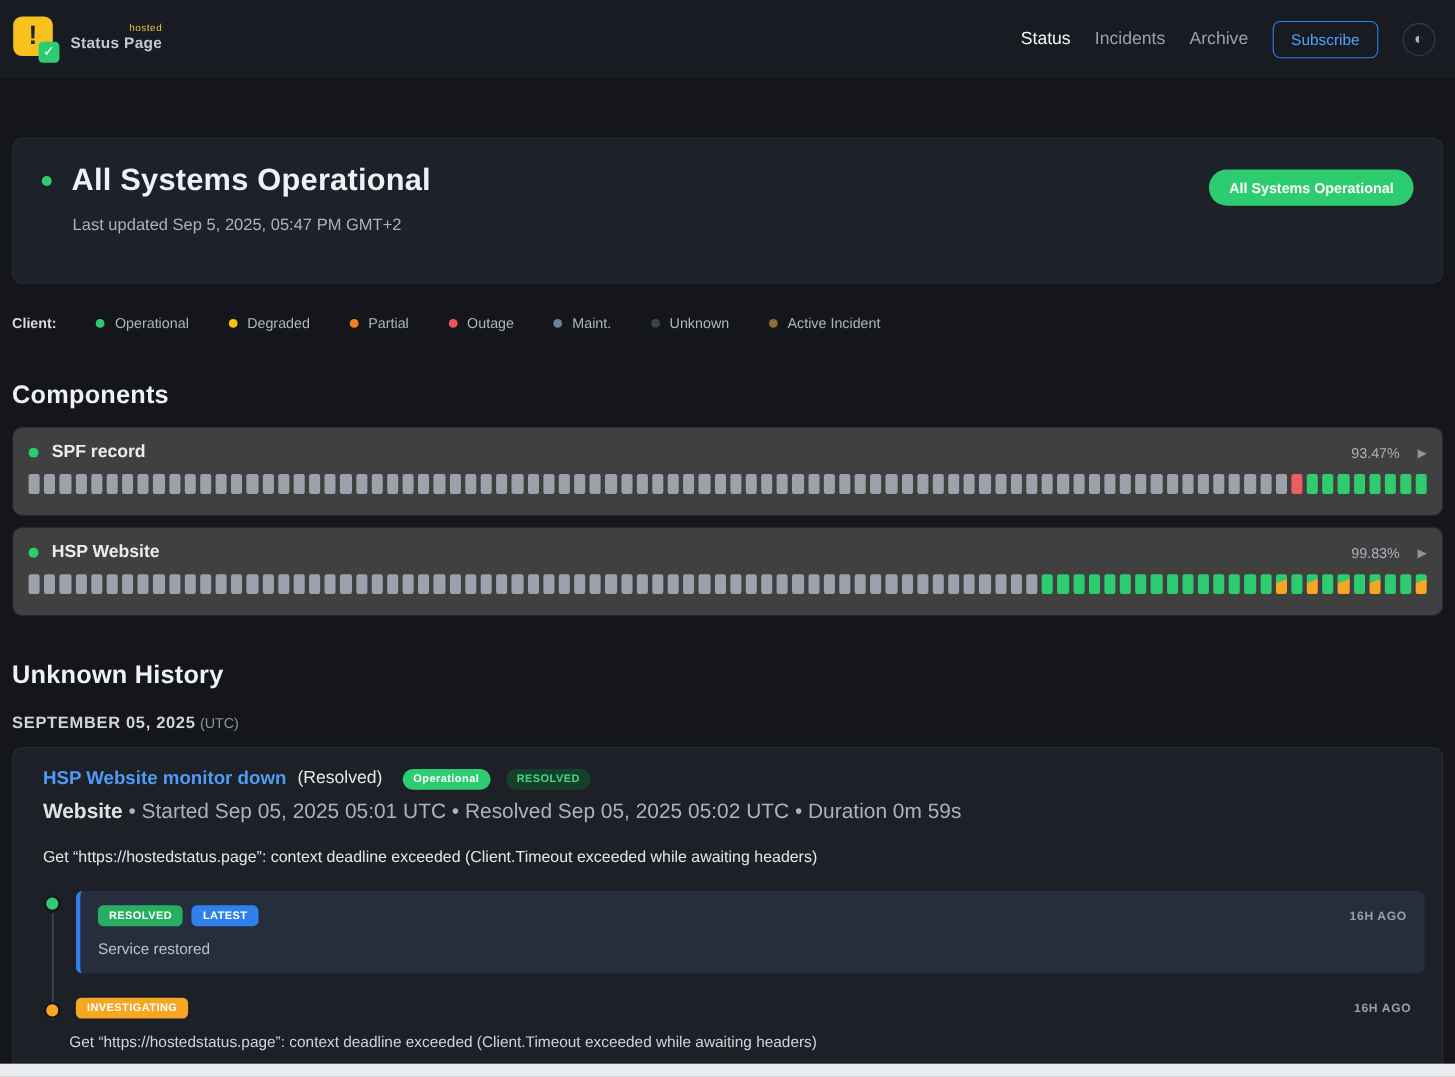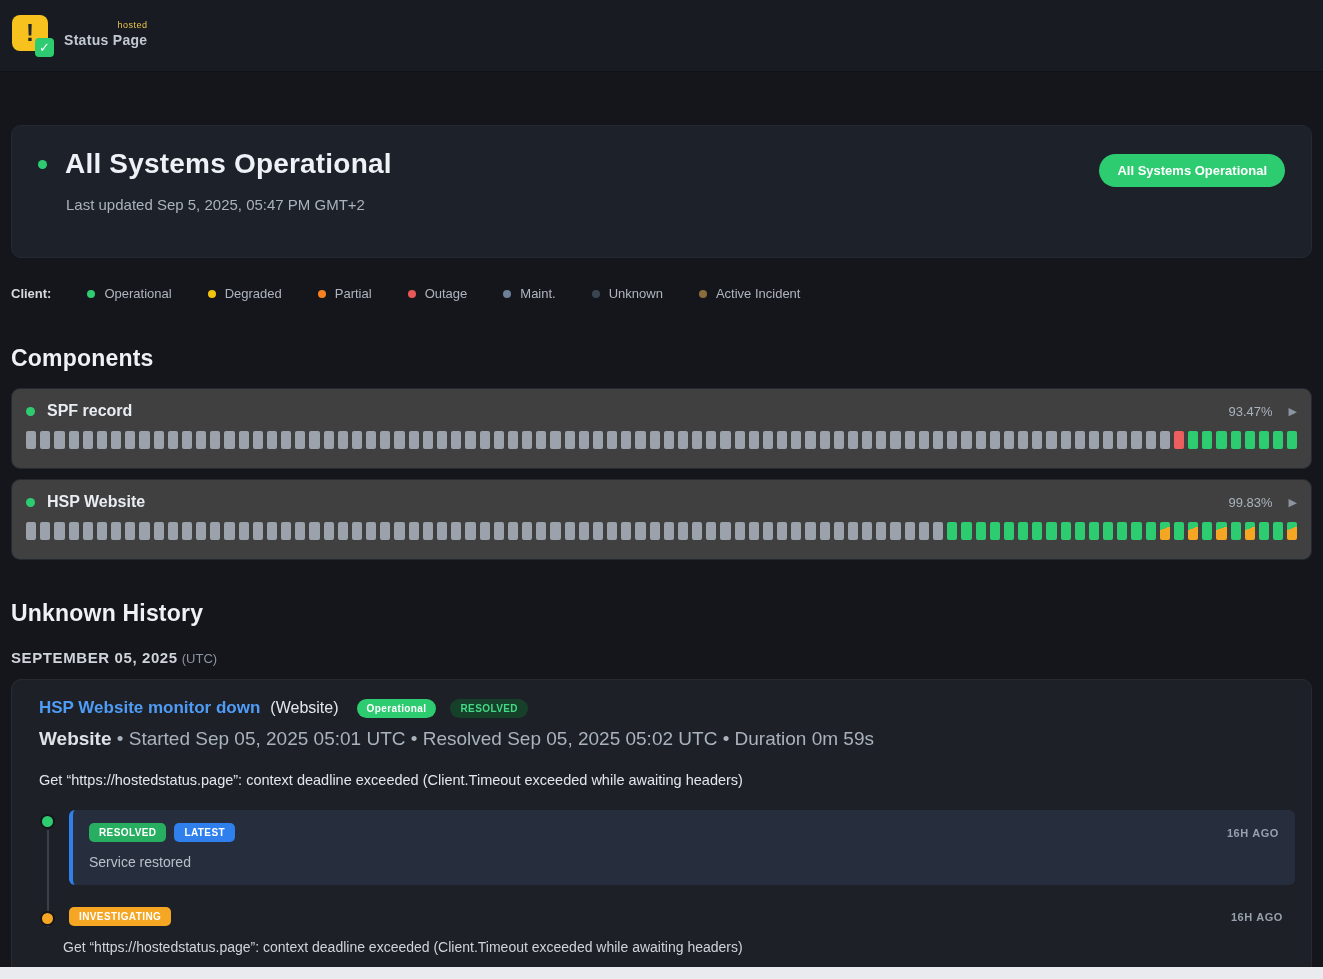--- a/index.html
+++ b/index.html
@@ -152,20 +152,29 @@
   <div class="brand">
     <div class="logo">
       <div class="logo-main">!</div>
       <div class="logo-check">✓</div>
     </div>
     <div class="brand-text">
       <span class="brand-sup">hosted</span>
       <span class="brand-title">Status Page</span>
     </div>
   </div>
+  <div class="header-right">
+    <a class="nav-link active">Status</a>
+    <a class="nav-link">Incidents</a>
+    <a class="nav-link">Archive</a>
+    <button class="subscribe-btn">Subscribe</button>
+    <button class="theme-toggle">
+        <span>◐</span>
+      </button>
+  </div>
 </div>
 
 <div class="container">
 
   <div class="status-card">
     <div class="status-left">
       <div class="status-title-row">
         <span class="dot dot-green"></span>
         <span class="status-title">All Systems Operational</span>
       </div>
@@ -418,21 +427,21 @@
 
   <h2 class="section-heading incident-section-heading">Unknown History</h2>
 
   <div class="date-heading">
     <span>SEPTEMBER 05, 2025</span><span class="date-suffix">(UTC)</span>
   </div>
 
   <div class="incident-card">
     <div class="incident-title-row">
       <a class="incident-title">HSP Website monitor down</a>
-      <span class="incident-component">(Website)</span>
+      <span class="incident-component">(Resolved)</span>
       <span class="pill pill-operational">Operational</span>
       <span class="pill pill-resolved-dark">RESOLVED</span>
     </div>
     <div class="incident-meta">
       <b>Website</b><span> • Started Sep 05, 2025 05:01 UTC • Resolved Sep 05, 2025 05:02 UTC • Duration 0m 59s</span>
     </div>
     <div class="incident-desc">Get “https://hostedstatus.page”: context deadline exceeded (Client.Timeout exceeded while awaiting headers)</div>
 
     <div class="timeline">
       <div class="timeline-line"></div>

